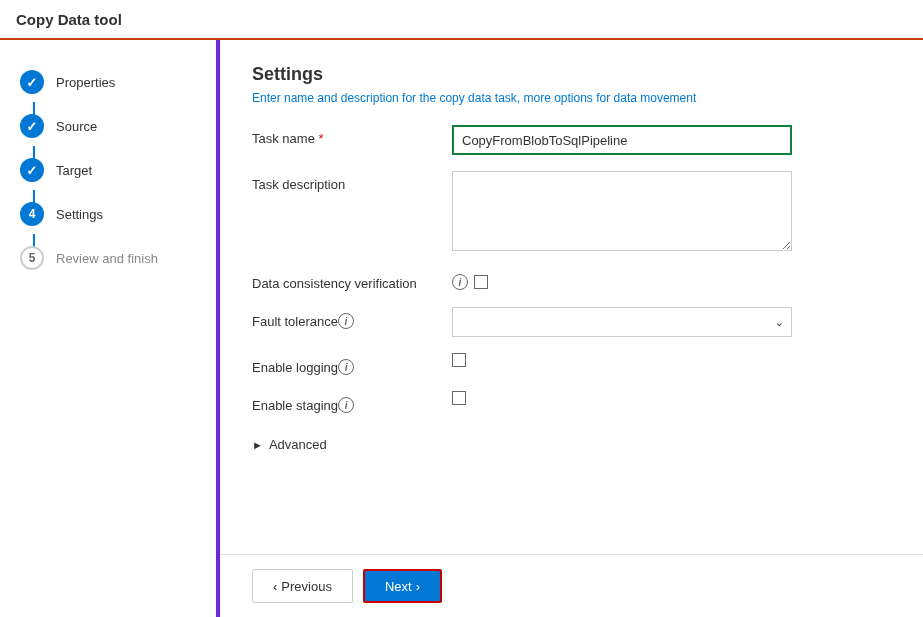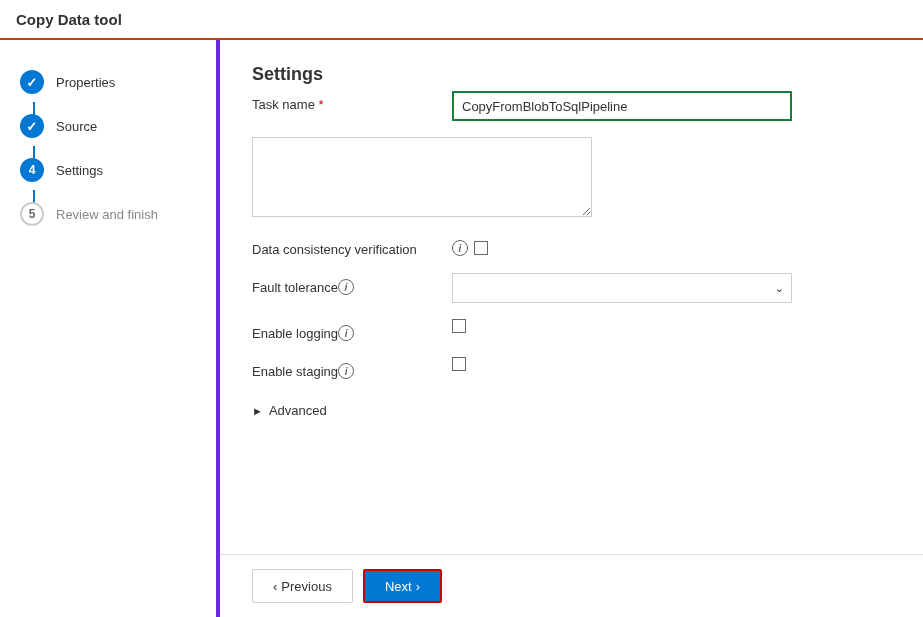--- a/index.html
+++ b/index.html
@@ -296,52 +296,58 @@
     <div class="step-item">
       <div class="step-circle check"></div>
       <span class="step-label">Properties</span>
     </div>
 
     <div class="step-item">
       <div class="step-circle check"></div>
       <span class="step-label">Source</span>
     </div>
 
+    <div class="step-item">
+      <div class="step-circle check"></div>
+      <span class="step-label">Target</span>
+    </div>
 
     <div class="step-item">
       <div class="step-circle">
         <span>4</span>
       </div>
       <span class="step-label">Settings</span>
     </div>
 
     <div class="step-item inactive">
       <div class="step-circle inactive">
         <span>5</span>
       </div>
       <span class="step-label">Review and finish</span>
     </div>
 
   </div>
 
   <div class="content-area">
 
     <div class="section-title">Settings</div>
+    <div class="section-subtitle">Enter name and description for the copy data task, more options for data movement</div>
 
     <div class="form-row">
       <div class="form-label">
         <span>Task name</span>
         <span class="required"> *</span>
       </div>
       <div class="form-control-wrap">
         <input type="text" class="text-input" value="CopyFromBlobToSqlPipeline" style="">
       </div>
     </div>
 
     <div class="form-row">
+      <div class="form-label">Task description</div>
       <div class="form-control-wrap">
         <textarea class="textarea-input" style=""></textarea>
       </div>
     </div>
 
     <div class="form-row">
       <div class="form-label">Data consistency verification</div>
       <div class="form-control-wrap">
         <div class="checkbox-wrapper">
           <span class="info-icon">i</span>

